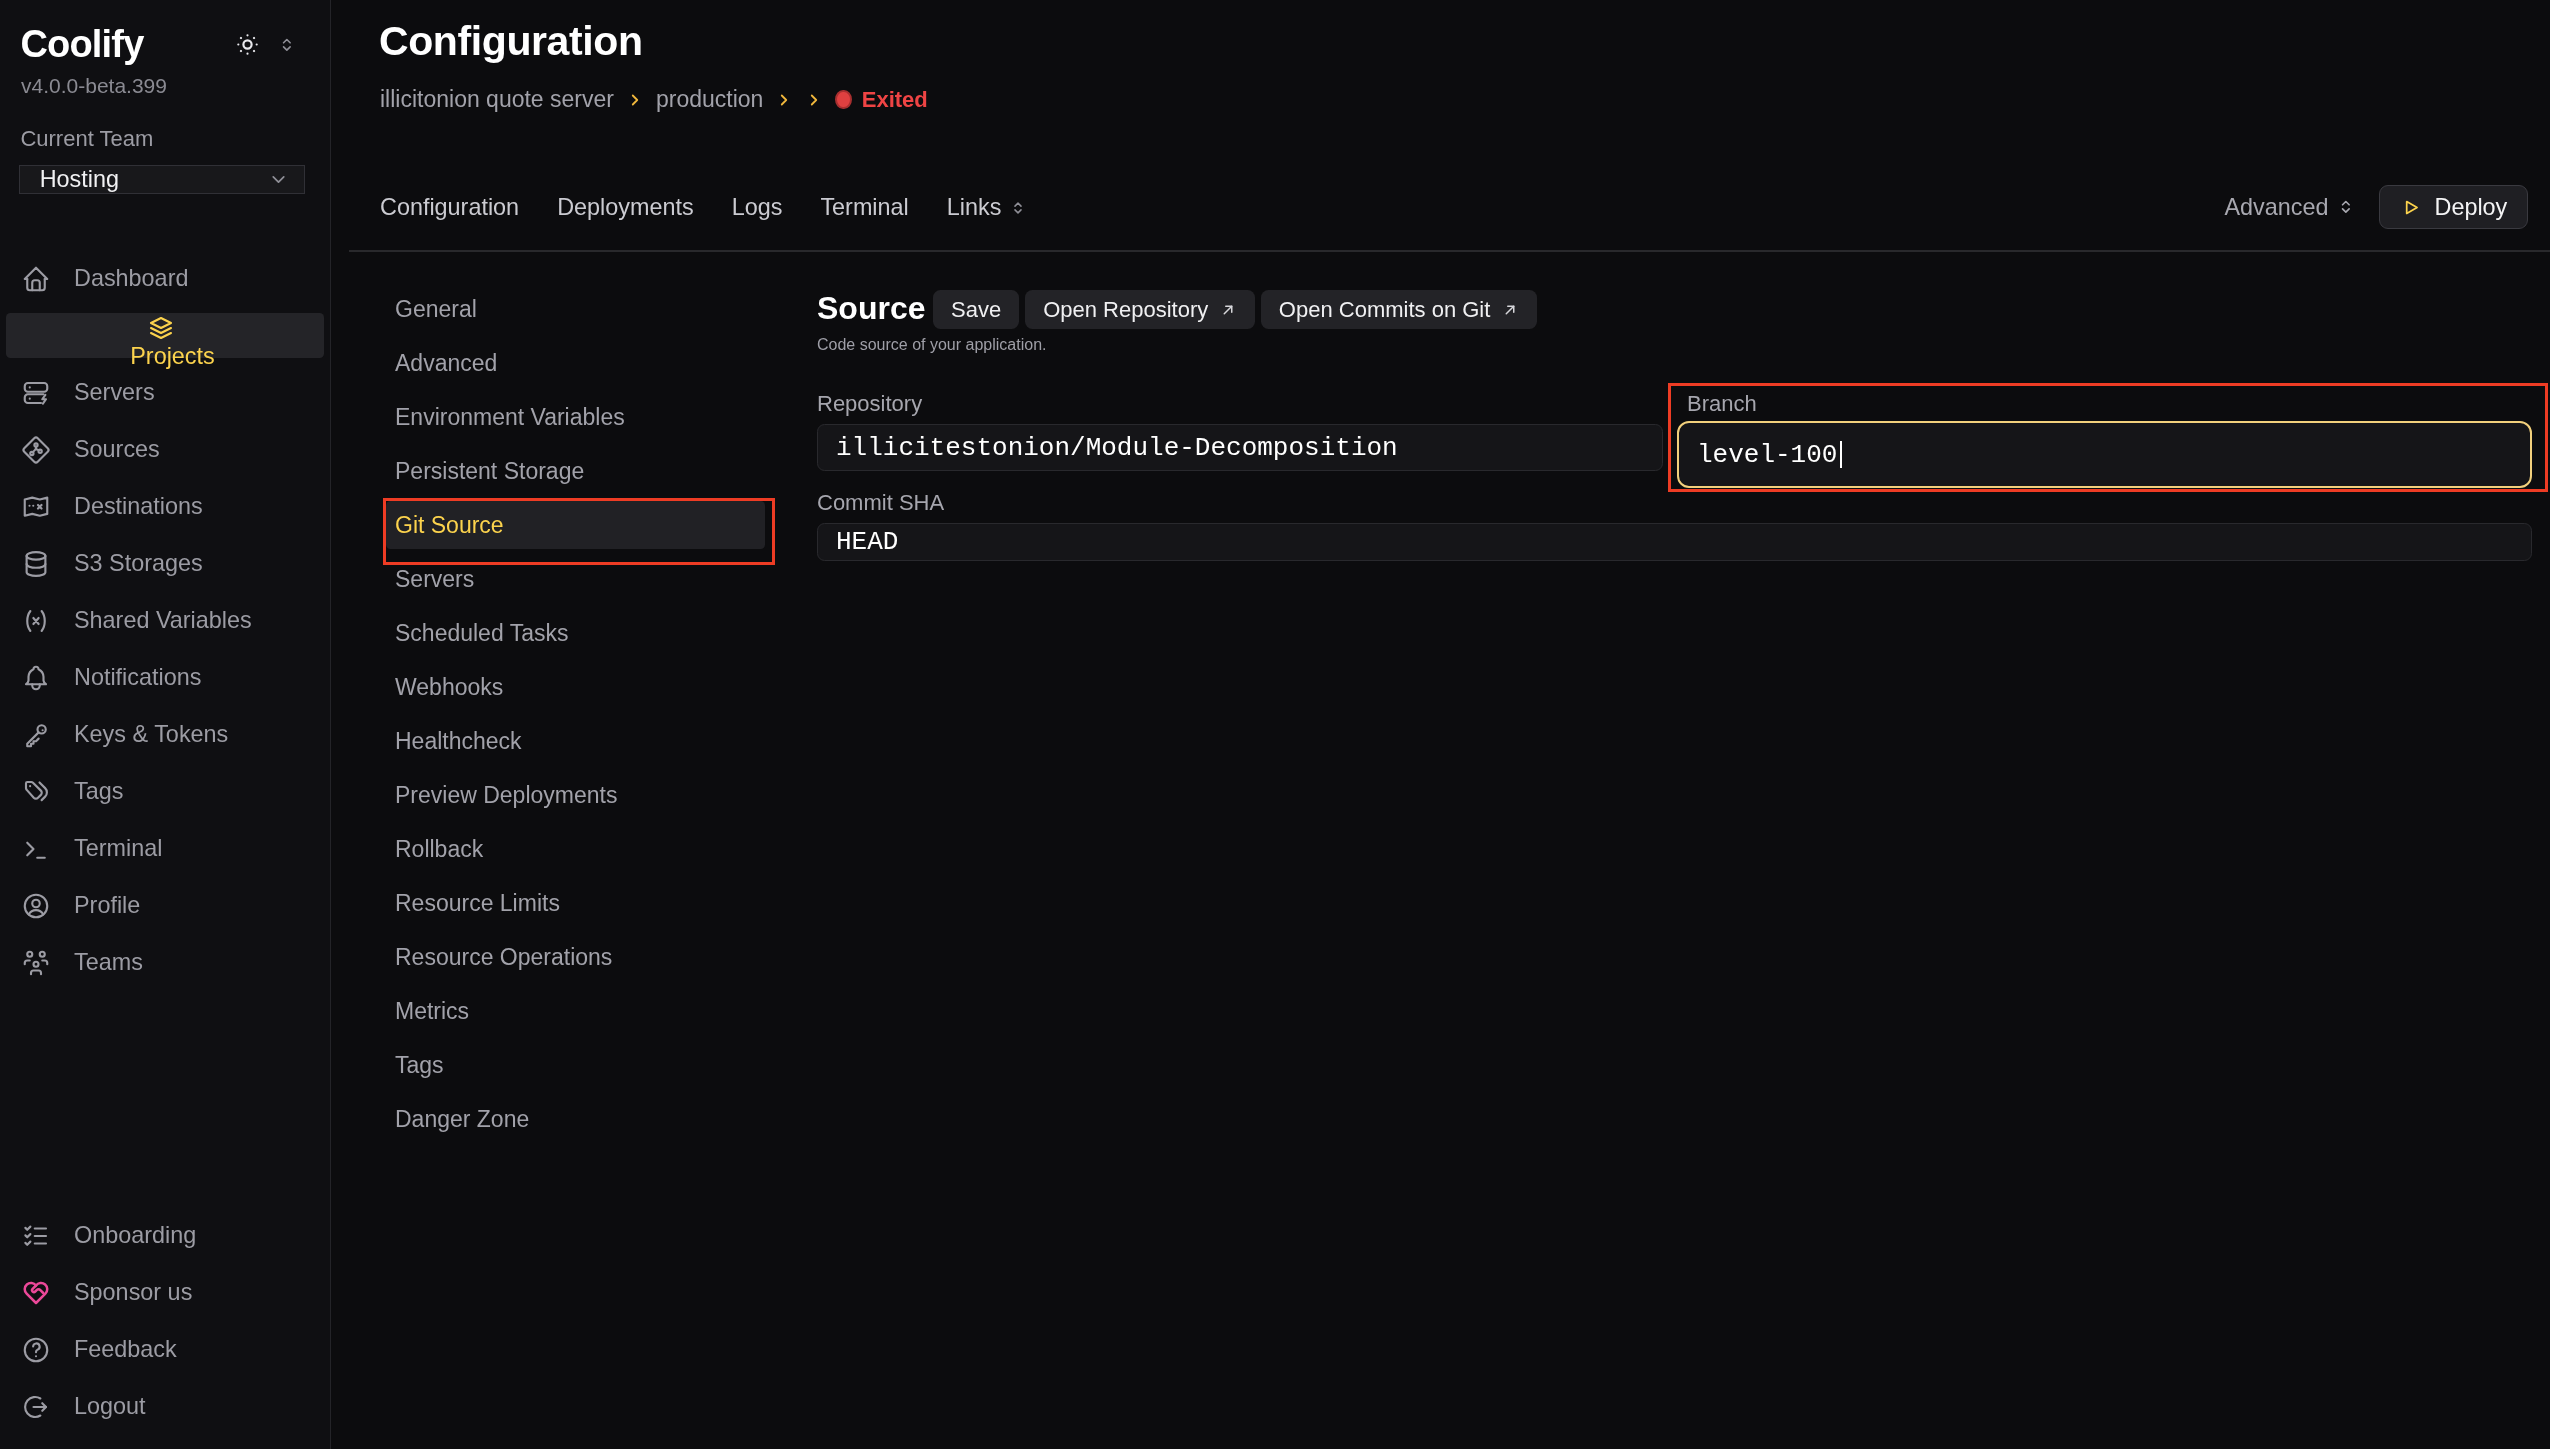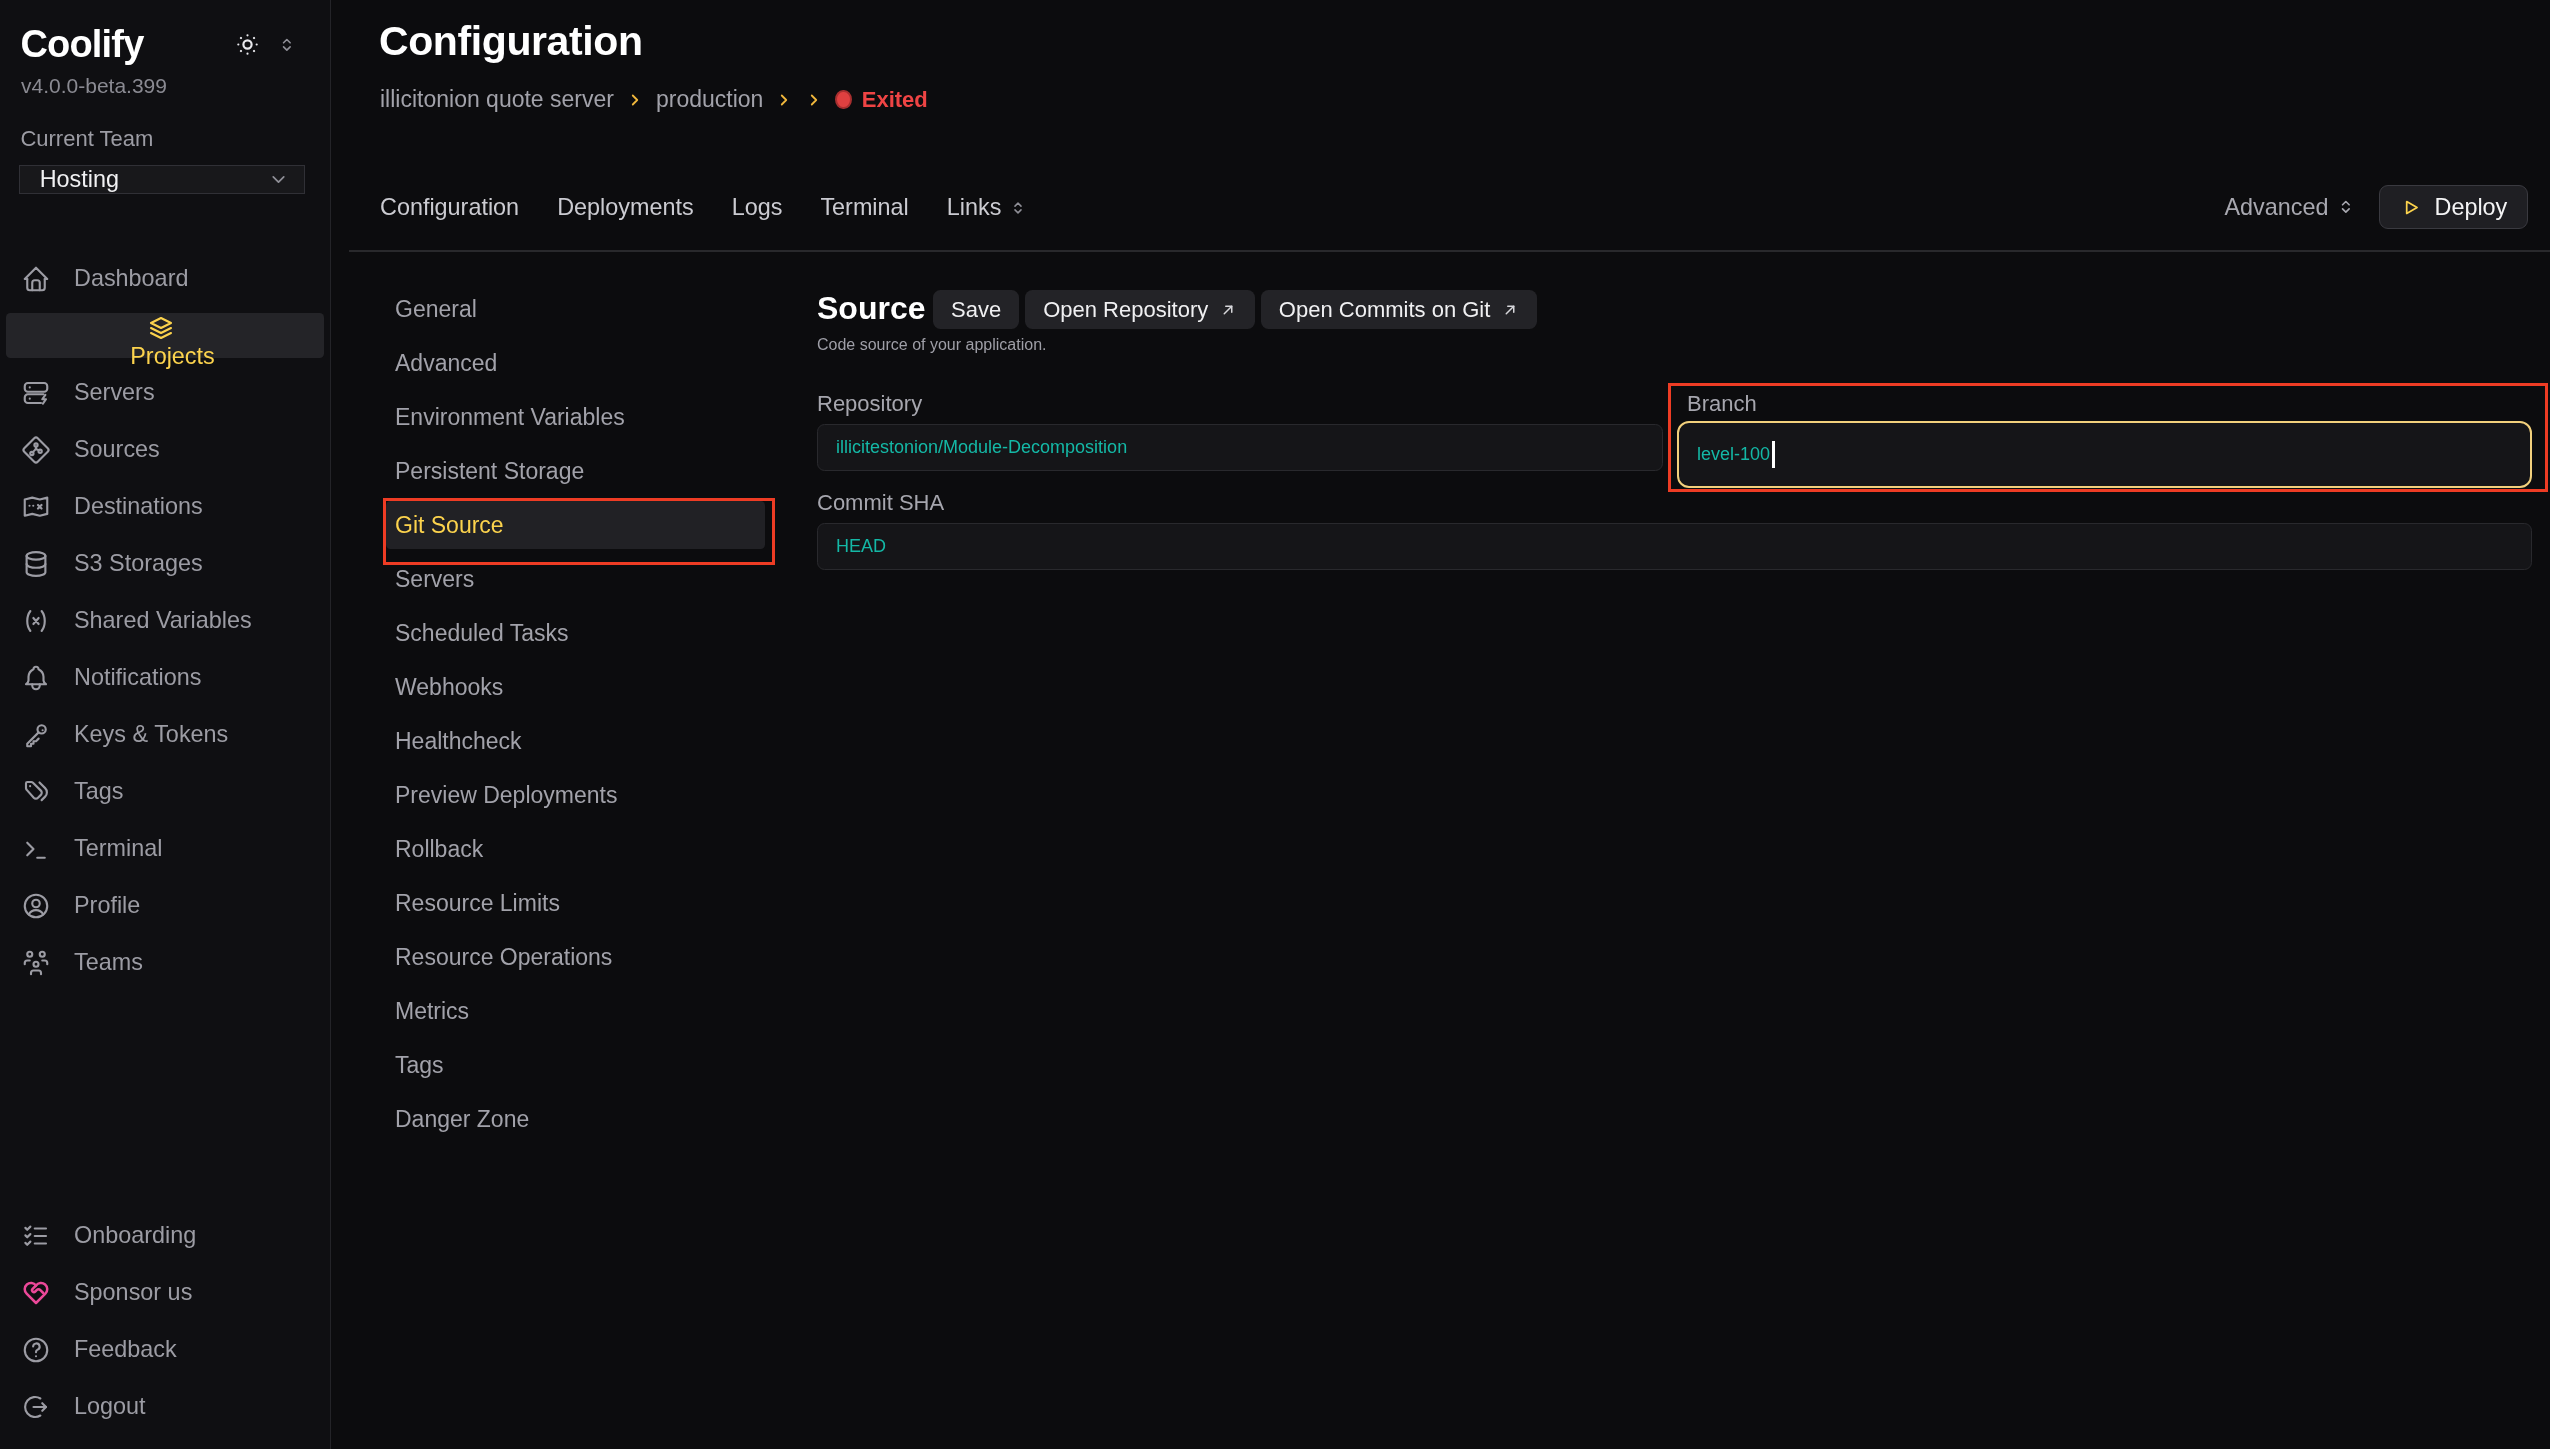--- a/index.html
+++ b/index.html
@@ -54,21 +54,21 @@
   .subnav-item.active { background:#212125; color:#fcd34d; }
 
   
   .src-header { position:absolute; left:485px; top:290px; display:flex; align-items:flex-start; gap:6px; }
   .src-title { font-size:32px; font-weight:700; color:#ffffff; margin-right:1.5px; }
   .btn { height:39px; display:flex; align-items:center; gap:10.6px; padding:0 18px; background:#232327; border-radius:7.6px; font-size:22px; color:#f0f0f2; cursor:pointer; border:none; }
   .btn .arr { color:#d6d6da; }
   .src-desc { position:absolute; left:485px; top:336px; font-size:16px; color:#9f9fa7; }
 
   .field-label { position:absolute; height:27px; line-height:27px; font-size:22px; color:#a6a6ae; }
-  .tin { position:absolute; display:flex; align-items:center; padding:0 18px; background:#151518; border:1.5px solid #29292d; border-radius:7.6px; font-size:18px; color:#14b8a6; cursor:text; }
+  .tin { position:absolute; display:flex; align-items:center; padding:0 18px; background:#151518; border:1.5px solid #29292d; border-radius:7.6px; font-size:26px; color:#ffffff; cursor:text;font-family:Liberation Mono, monospace; }
   .tin-focus { border:2.3px solid #f2d07c; border-radius:12px; }
   .caret { display:inline-block; width:2.3px; height:27px; background:#ffffff; margin-left:2.3px; }
 
   .annot { position:absolute; border:3px solid #ee3c24; pointer-events:none; z-index:50; }
 </style>
 </head>
 <body>
 
 <div class="app">
 
@@ -445,19 +445,19 @@
     </div>
 
     <div class="field-label" style="left:1355px; top:390px;">Branch</div>
     <div class="tin tin-focus" style="left:1345px; top:421px; width:855px; height:67px;">
       <span>level-100</span>
         <span class="caret"></span>
     </div>
     <div class="annot" style="left:1336px; top:383px; width:880px; height:109px;"></div>
 
     <div class="field-label" style="left:485px; top:489px;">Commit SHA</div>
-    <div class="tin" style="left:485px; top:523px; width:1715px; height:47px;">
+    <div class="tin" style="left:485px; top:523px; width:1715px; height:38px;">
       <span>HEAD</span>
     </div>
 
   </div>
 </div>
 
 
 </body></html>

